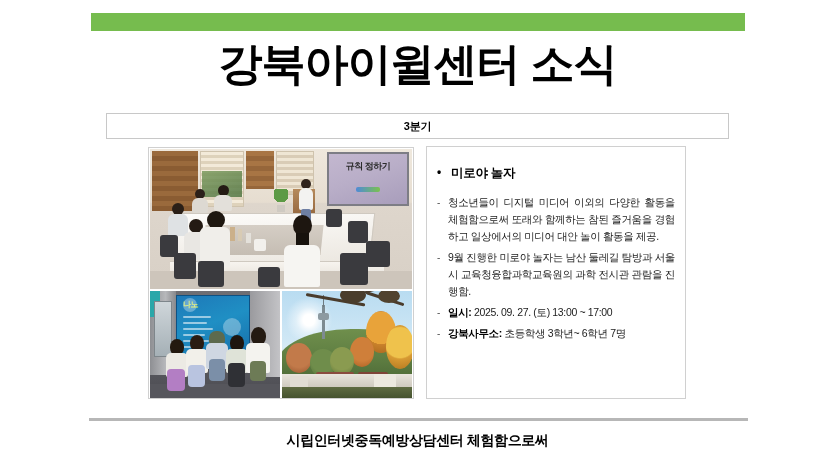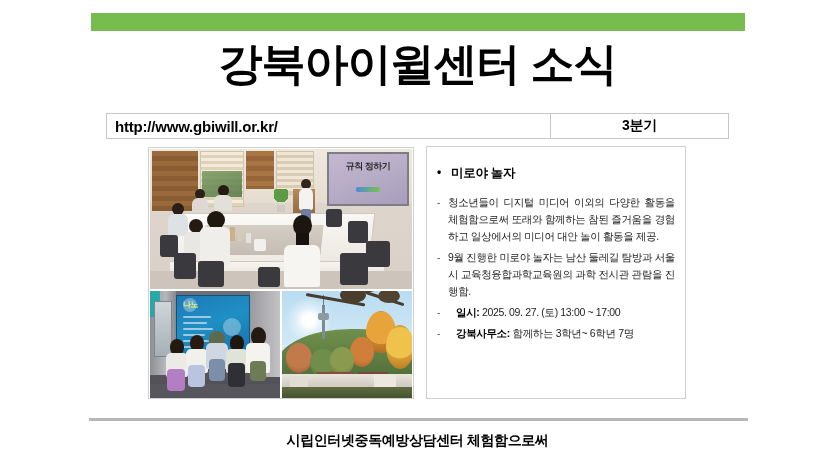--- a/index.html
+++ b/index.html
@@ -62,21 +62,21 @@
     font-weight: bold;
     color: #000000;
     box-sizing: border-box;
     letter-spacing: -0.2px;
   }
   #quarter-label {
     flex: 1 1 auto;
     display: flex;
     align-items: center;
     justify-content: center;
-    font-size: 14px;
+    font-size: 11px;
     font-weight: bold;
     color: #000000;
     letter-spacing: -0.2px;
   }
 
   
   #photo-collage {
     position: absolute;
     left: 148px;
     top: 147px;
@@ -326,21 +326,21 @@
     color: #555555;
     line-height: 17px;
     font-size: 10px;
   }
   .body-item .txt {
     flex: 1 1 auto;
     line-height: 17px;
     text-align: justify;
     text-justify: inter-character;
   }
-  .body-item .txt.nojustify { text-align: left; margin-left: 8px; }
+  .body-item .txt.nojustify { text-align: left; }
   .lbl-strong { font-weight: bold; color: #000000; }
 
   
   #bottom-rule {
     position: absolute;
     left: 89px;
     top: 418px;
     width: 659px;
     height: 3px;
     background: #b7b7b7;
@@ -358,21 +358,20 @@
   }
 </style>
 </head>
 <body>
 
 <div id="green-bar"></div>
 
 <div id="page-title">강북아이윌센터 소식</div>
 
 <div id="info-bar">
-  <div id="site-url">http://www.gbiwill.or.kr/</div>
   <div id="quarter-label">3분기</div>
 </div>
 
 <div id="photo-collage">
 
   <div class="photo" id="photo-classroom">
     <div class="room-bg"></div>
     <div class="wall-wood"></div>
     <div class="wall-wood2"></div>
     <div class="window-blind"></div>
@@ -535,18 +534,18 @@
     <span class="txt">9월 진행한 미로야 놀자는 남산 둘레길 탐방과 서울시 교육청융합과학교육원의 과학 전시관 관람을 진행함.</span>
   </div>
 
   <div class="body-item">
     <span class="dash">-</span>
     <span class="txt nojustify"><span class="lbl-strong">일시:</span> <span>2025. 09. 27. (토) 13:00 ~ 17:00</span></span>
   </div>
 
   <div class="body-item">
     <span class="dash">-</span>
-    <span class="txt nojustify"><span class="lbl-strong">강북사무소:</span> <span>함께하는 3학년~ 6학년 7명</span></span>
+    <span class="txt nojustify"><span class="lbl-strong">강북사무소:</span> <span>초등학생 3학년~ 6학년 7명</span></span>
   </div>
 </div>
 
 <div id="bottom-rule"></div>
 <div id="footer-text">시립인터넷중독예방상담센터 체험함으로써</div>
 
 </body></html>

